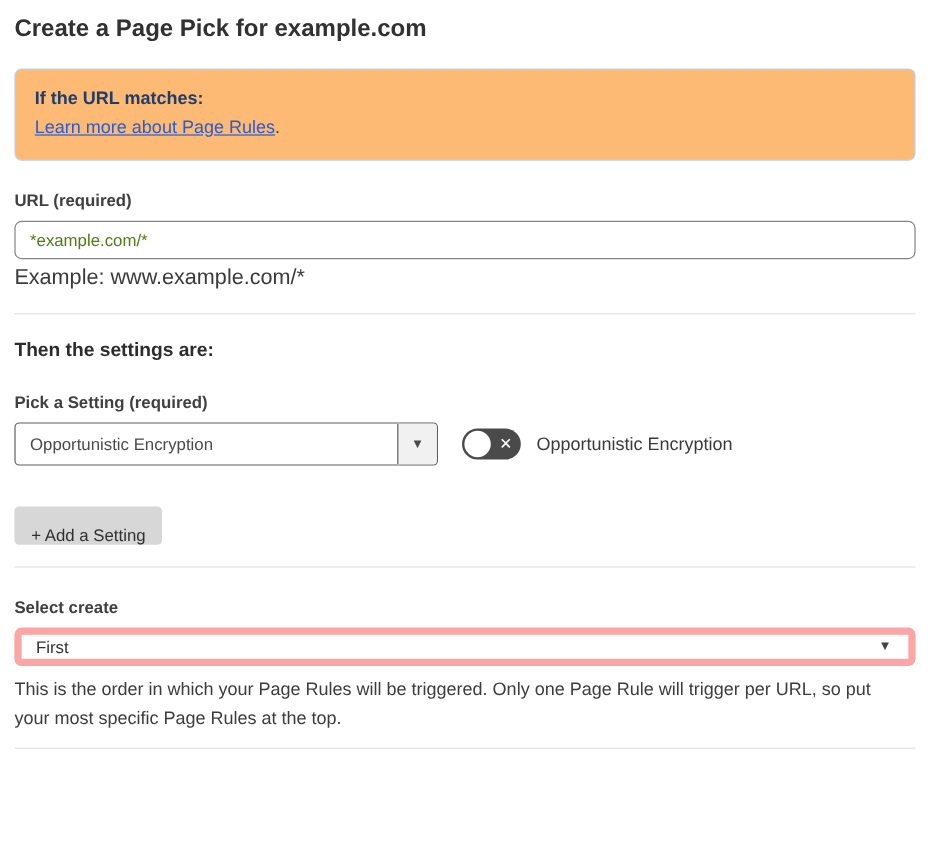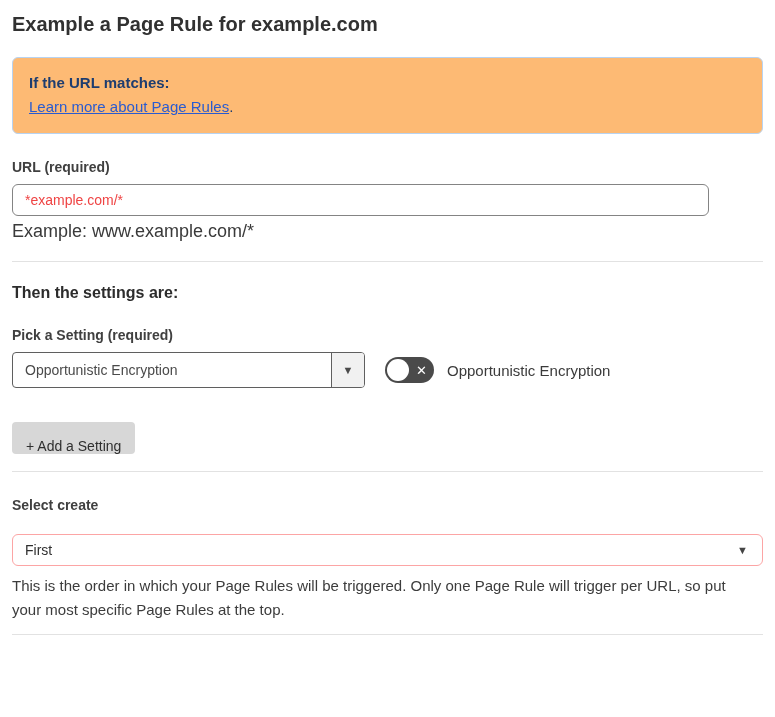--- a/index.html
+++ b/index.html
@@ -40,27 +40,27 @@
   }
   .field-label {
     margin-top: 25px;
     font-size: 14px;
     line-height: 17px;
     color: #404040;
     font-weight: bold;
   }
   .text-input {
     margin-top: 8px;
-    width: 697px;
+    width: 751px;
     height: 32px;
     border: 1px solid #848484;
     border-radius: 6px;
     padding: 0 12px;
     font-size: 14px;
-    color: #ef4444;
+    color: #4d7c0f;
     font-family: "Liberation Sans", sans-serif;
     background: #fff;
     outline: none;
   }
   .example-text {
     margin-top: 7px;
     font-size: 18px;
     line-height: 17px;
     color: #3a3a3a;
   }
@@ -154,24 +154,24 @@
     cursor: pointer;
   }
   .btn-gray {
     background: #d7d7d7;
     color: #2f2f2f;
   }
   .add-setting-btn { margin-top: 34px; padding: 16px 14px; }
   .divider-2 { margin-top: 16px; }
   .divider-3 { margin-top: 12px; }
   .select-box {
-    margin-top: 20px;
+    margin-top: 8px;
     width: 751px;
     height: 32px;
-    border: 1px solid #fca5a5;
+    border: 6px solid #fca5a5;
     border-radius: 6px;
     background: #fff;
     display: flex;
     align-items: center;
     padding: 0 14px 0 12px;
     font-size: 14px;
     color: #2f2f2f;
     cursor: pointer;
     justify-content: space-between;
   }
@@ -182,21 +182,21 @@
     line-height: 24px;
     color: #3c3c3c;
     width: 745px;
   }
 </style>
 </head>
 <body>
 
 <div class="page">
 
-  <h1 class="page-title">Example a Page Rule for example.com</h1>
+  <h1 class="page-title">Create a Page Pick for example.com</h1>
 
   <div class="info-box">
     <div class="info-heading">If the URL matches:</div>
     <div><a class="info-link">Learn more about Page Rules</a><span>.</span></div>
   </div>
 
   <div class="field-label">URL (required)</div>
   <input class="text-input" type="text" value="*example.com/*" style="">
   <div class="example-text">Example: www.example.com/*</div>
 

